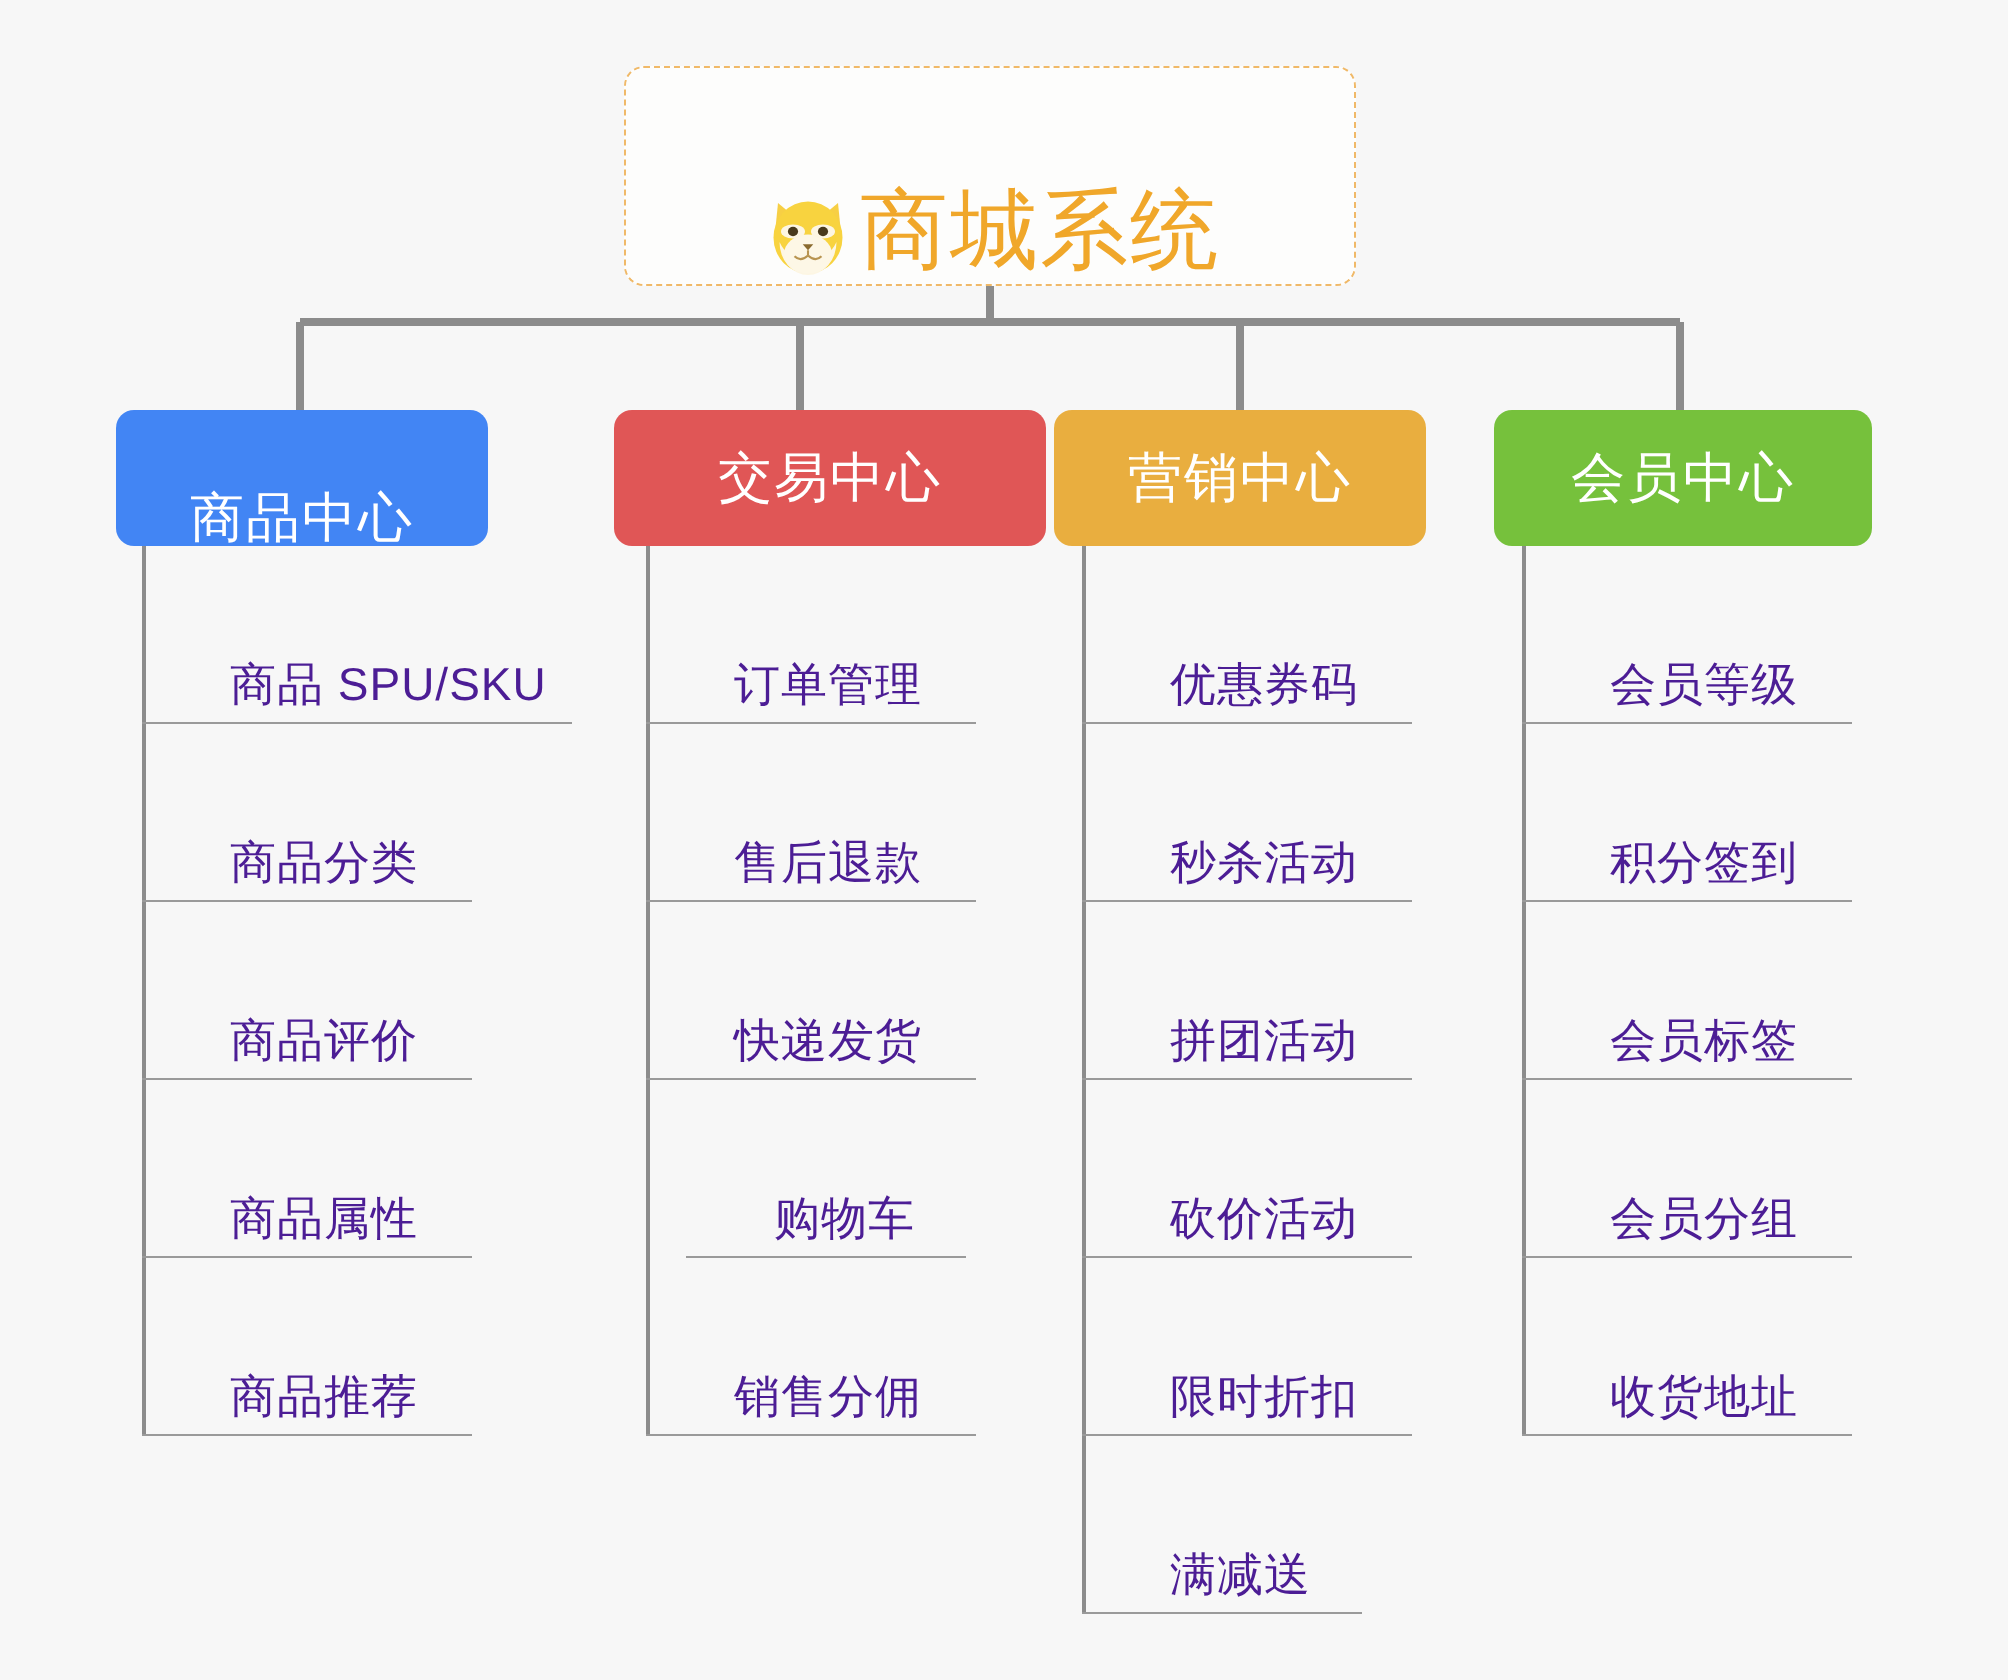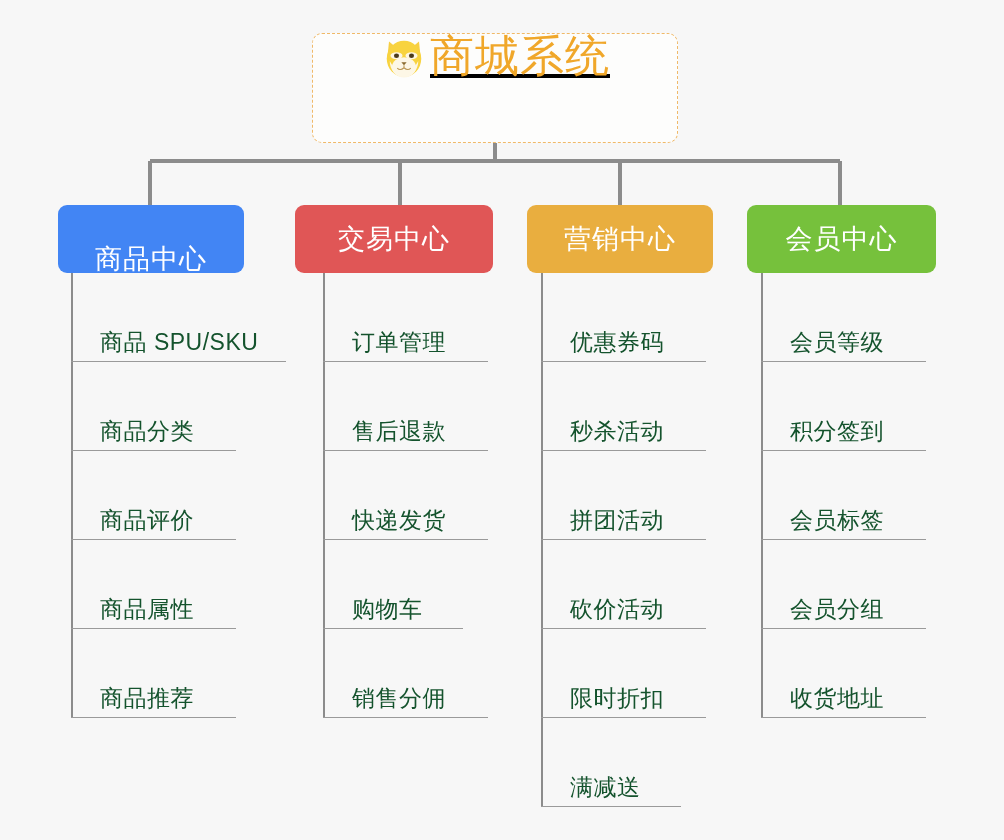--- a/index.html
+++ b/index.html
@@ -38,25 +38,24 @@
   .root-node {
     position: absolute;
     left: 312px;
     top: 33px;
     width: 366px;
     height: 110px;
     background: #fdfdfc;
     border: 1.5px dashed #f0b968;
     border-radius: 10px;
     display: flex;
-    align-items: flex-start;
+    align-items: flex-end;
     justify-content: center;
     gap: 2px;
     z-index: 3;
-    text-decoration: underline;
   }
 
   .root-icon {
     width: 48px;
     height: 48px;
     flex: 0 0 48px;
     display: block;
   }
 
   .root-title {
@@ -82,21 +81,21 @@
 
   .category-label {
     color: #ffffff;
     font-size: 27px;
     line-height: 1;
     letter-spacing: 1px;
     white-space: nowrap;
   }
 
   .cat-0 { left: 58px;  width: 186px; align-items: flex-end; }
-  .cat-1 { left: 295px; width: 198px; }
+  .cat-1 { left: 307px; width: 216px; }
   .cat-2 { left: 527px; width: 186px; }
   .cat-3 { left: 747px; width: 189px; }
 
   
   .leaf-column {
     position: absolute;
     top: 273px;
     z-index: 2;
   }
 
@@ -119,32 +118,32 @@
     position: relative;
     height: 89px;
     display: flex;
     align-items: flex-end;
     border-bottom: 1.6px solid #9a9a9a;
   }
 
   .leaf-label {
     font-size: 23px;
     line-height: 1;
-    color: #14532d;
+    color: #4c1d95;
     white-space: nowrap;
-    padding-left: 29px;
+    padding-left: 44px;
     padding-bottom: 7px;
     letter-spacing: 0.5px;
   }
 
   
   .col-0 .leaf-item { width: 215px; }
   .col-0 .leaf-item.short  { width: 165px; }
   .col-1 .leaf-item { width: 165px; }
-  .col-1 .leaf-item.short  { width: 140px; }
+  .col-1 .leaf-item.short  { width: 140px; margin-left: 20px; }
   .col-2 .leaf-item { width: 165px; }
   .col-2 .leaf-item.short  { width: 140px; }
   .col-3 .leaf-item { width: 165px; }
 </style>
 </head>
 <body style="background: rgb(247, 247, 247);">
 
 <div id="mindmap">
 
   <svg class="connector-layer" viewBox="0 0 1004 840" width="1004" height="840" xmlns="http://www.w3.org/2000/svg">

